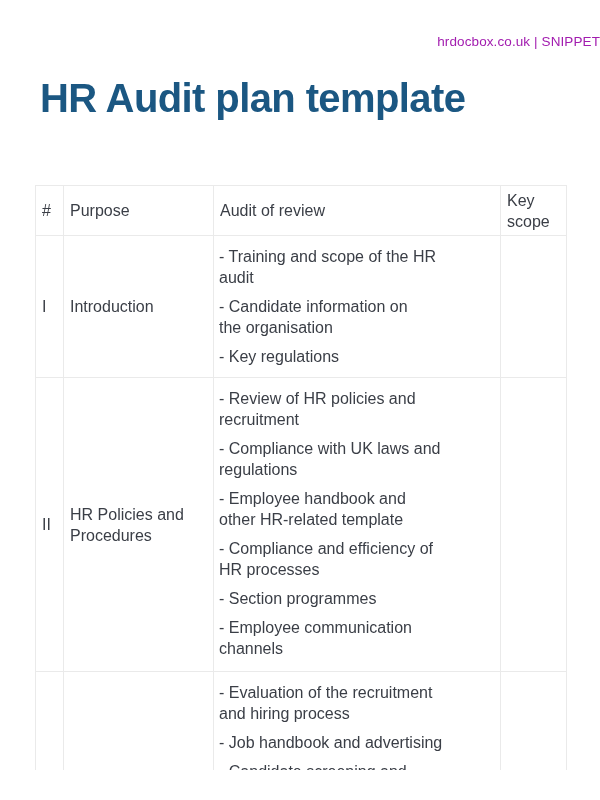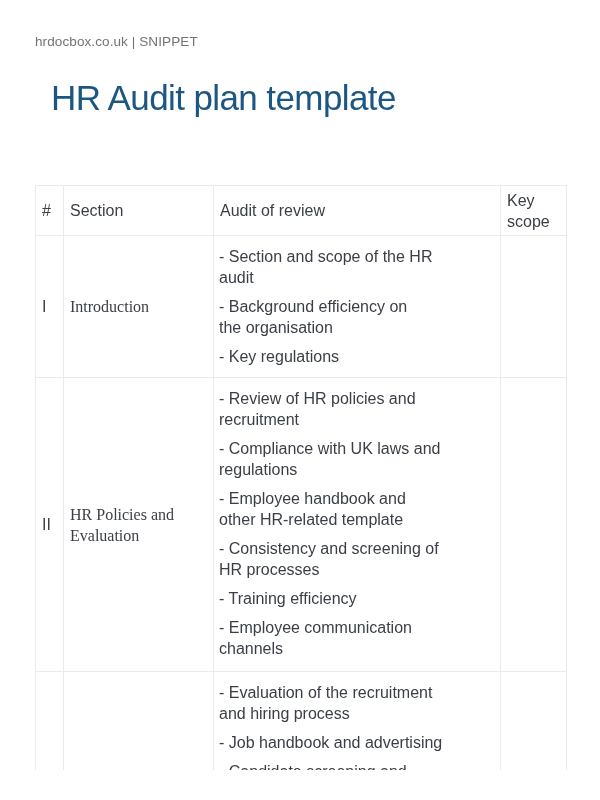--- a/index.html
+++ b/index.html
@@ -13,28 +13,29 @@
   .doc-clip {
     height: 770px;
     overflow: hidden;
   }
   .doc {
     padding: 34px 0 0 35px;
   }
   .meta {
     font-size: 13.5px;
     line-height: 16px;
-    color: #737373;
+    color: #a21caf;
     letter-spacing: 0.1px;
+    text-align: right;
   }
   h1.page-title {
-    margin: 24px 0 0 16px;
-    font-size: 35px;
+    margin: 24px 0 0 5px;
+    font-size: 40px;
     line-height: 48px;
-    font-weight: 400;
+    font-weight: 700;
     letter-spacing: -0.6px;
     color: #1b5782;
   }
   table.audit-table {
     margin-top: 63px;
     border-collapse: collapse;
     table-layout: fixed;
     width: 531px;
     color: #3a3e46;
   }
@@ -46,21 +47,21 @@
     font-weight: 400;
     text-align: left;
     vertical-align: middle;
     padding: 3px 6px 3px 6px;
   }
   .audit-table thead tr { height: 50px; }
   tr.row-1 { height: 133px; }
   tr.row-2 { height: 294px; }
   tr.row-3 { height: 216px; }
   td.cell-num { padding-left: 6px; }
-  td.cell-section { white-space: pre-line; font-family: Liberation Serif, serif; }
+  td.cell-section { white-space: pre-line; }
   td.cell-area {
     vertical-align: top;
     padding: 2px 8px 2px 5px;
   }
   td.cell-area p {
     margin: 8px 0;
     white-space: pre-line;
   }
 </style>
 </head>
@@ -76,52 +77,52 @@
     <table class="audit-table">
       <colgroup>
         <col style="width:28px">
         <col style="width:150px">
         <col style="width:287px">
         <col style="width:66px">
       </colgroup>
       <thead>
         <tr>
           <th>#</th>
-          <th>Section</th>
+          <th>Purpose</th>
           <th>Audit of review</th>
           <th>Key scope</th>
         </tr>
       </thead>
       <tbody>
         <tr class="row-1">
           <td class="cell-num">I</td>
           <td class="cell-section">Introduction</td>
           <td class="cell-area">
-            <p>- Section and scope of the HR
+            <p>- Training and scope of the HR
 audit</p>
-            <p>- Background efficiency on
+            <p>- Candidate information on
 the organisation</p>
             <p>- Key regulations</p>
           </td>
           <td class="cell-keypoints"></td>
         </tr>
         <tr class="row-2">
           <td class="cell-num">II</td>
           <td class="cell-section">HR Policies and
-Evaluation</td>
+Procedures</td>
           <td class="cell-area">
             <p>- Review of HR policies and
 recruitment</p>
             <p>- Compliance with UK laws and
 regulations</p>
             <p>- Employee handbook and
 other HR-related template</p>
-            <p>- Consistency and screening of
+            <p>- Compliance and efficiency of
 HR processes</p>
-            <p>- Training efficiency</p>
+            <p>- Section programmes</p>
             <p>- Employee communication
 channels</p>
           </td>
           <td class="cell-keypoints"></td>
         </tr>
         <tr class="row-3">
           <td class="cell-num"></td>
           <td class="cell-section">Employment and</td>
           <td class="cell-area">
             <p>- Evaluation of the recruitment

